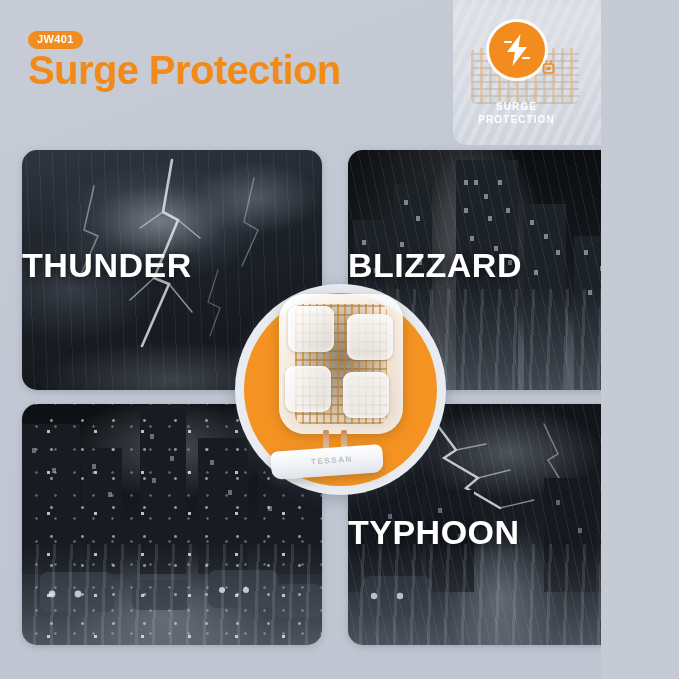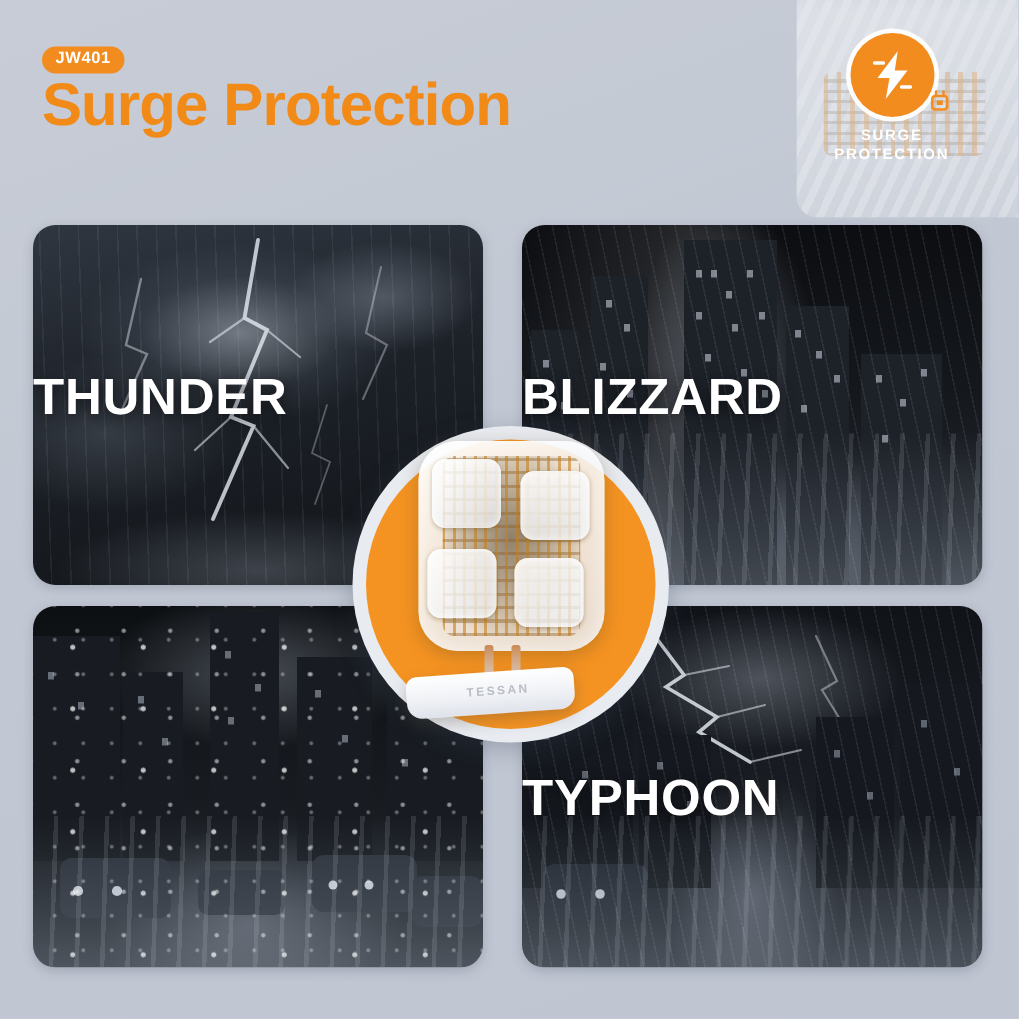--- a/index.html
+++ b/index.html
@@ -8,21 +8,21 @@
   }
   body {
     width: 679px;
     height: 679px;
     overflow: hidden;
     font-family: "Liberation Sans", sans-serif;
     background: #c5cad5;
   }
   #page {
     position: relative;
-    width: 679px;
+    width: 601px;
     height: 679px;
     background: linear-gradient(160deg, #c7ccd6 0%, #c2c8d3 45%, #bfc5d1 100%);
     overflow: hidden;
   }
 
   
   .badge {
     position: absolute;
     left: 28px;
     top: 31px;
@@ -108,21 +108,21 @@
   }
   .seal-circle svg { display: block; }
   .plug-mini {
     position: absolute;
     right: -12px;
     bottom: 2px;
     width: 17px;
     height: 17px;
   }
   .seal-text {
-    margin-top: 7px;
+    margin-top: 23px;
     color: #ffffff;
     font-size: 10px;
     font-weight: bold;
     letter-spacing: 1.1px;
     line-height: 1.25;
   }
 
   
   .tile {
     position: absolute;

